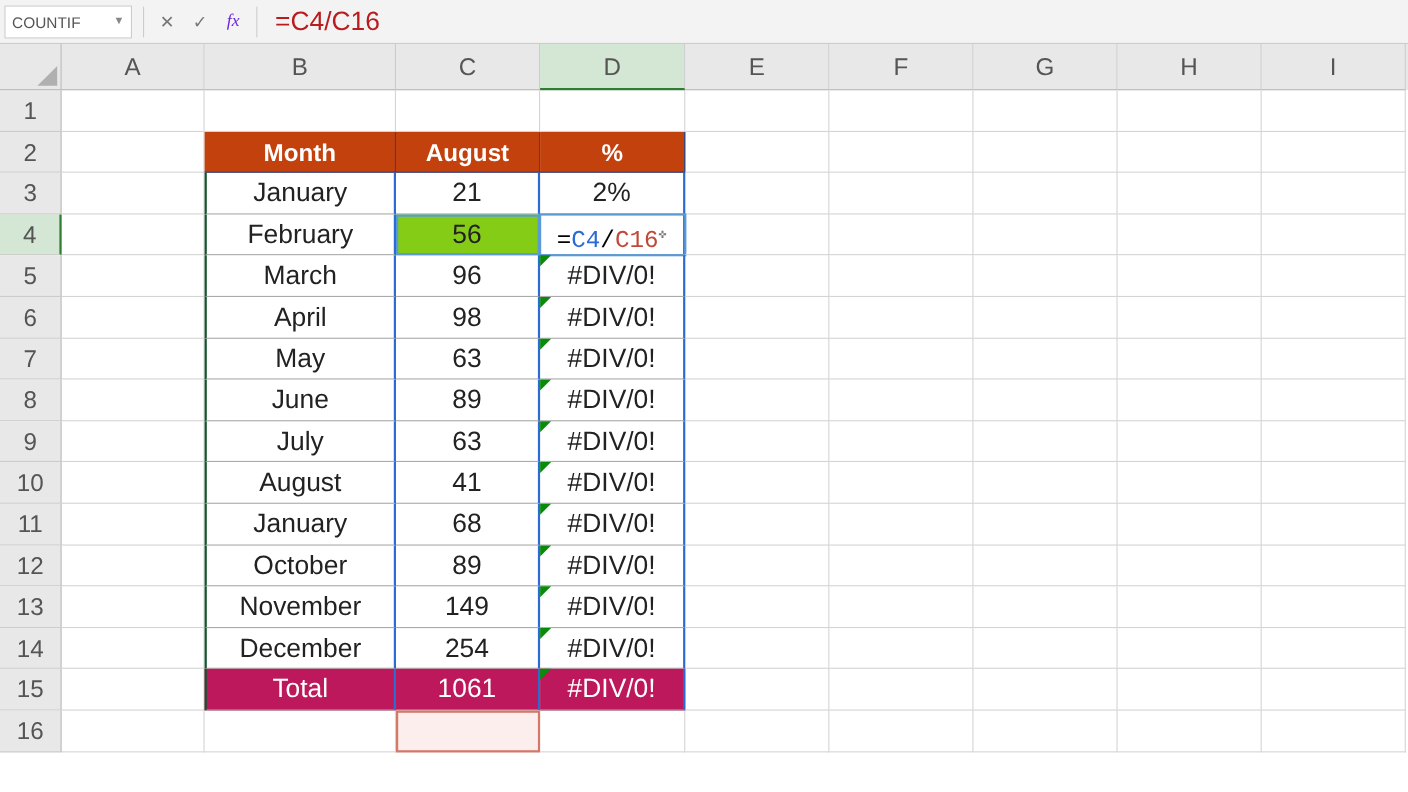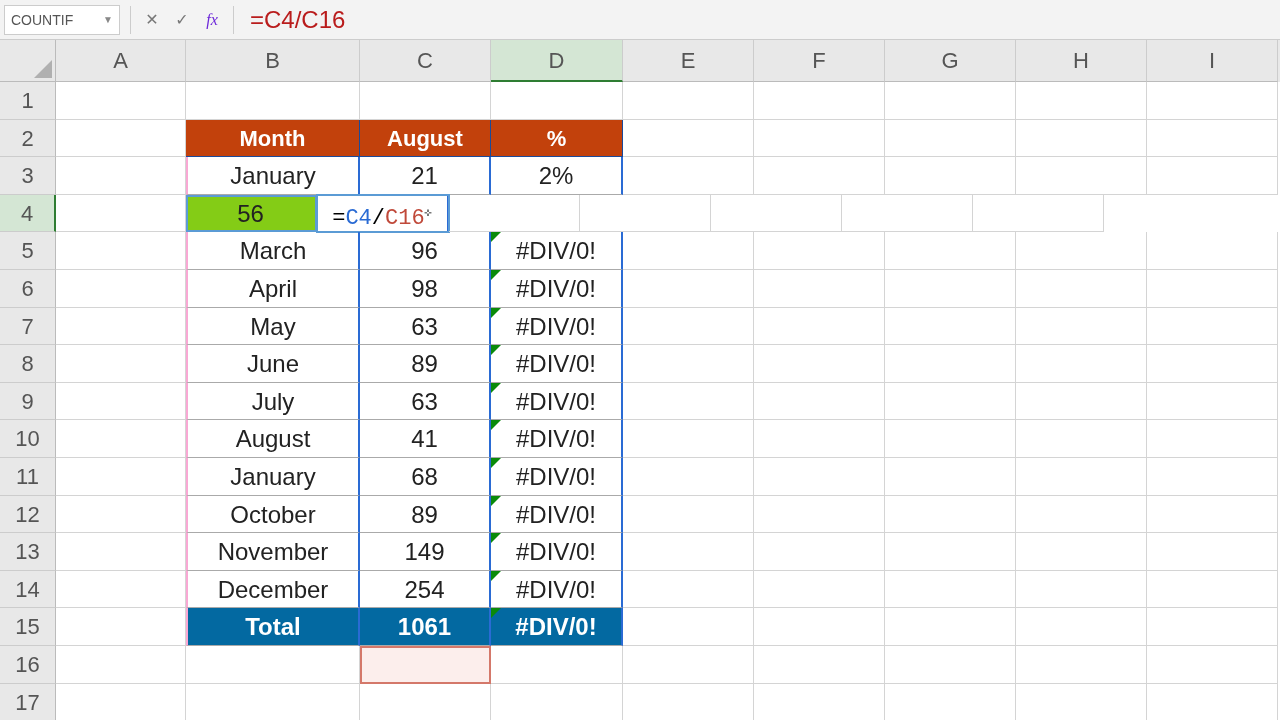--- a/index.html
+++ b/index.html
@@ -143,26 +143,26 @@
     border-right: 1px solid #1a4a9a;
     border-bottom: 1px solid #1a4a9a;
   }
   .tbl {
     border-right: 2px solid #2a6bd4;
     border-bottom: 1px solid #aaa;
     text-align: center;
     color: #222;
     font-size: 24px;
   }
-  .tbl.left-edge { border-left: 2px solid #f9a8d4; }
+  .tbl.left-edge { border-left: 2px solid #14532d; }
   .tbl.num { text-align: center; }
   .total-row {
-    background: #0369a1;
+    background: #be185d;
     color: #fff;
-    font-weight: bold;
+    font-weight: normal;
   }
   .err-tri::before {
     content: "";
     position: absolute;
     top: 0; left: 0;
     width: 0; height: 0;
     border-top: 10px solid #0a8a0a;
     border-right: 10px solid transparent;
   }
   .editing {
@@ -256,20 +256,21 @@
         <div class="cell wD tbl num">2%</div>
         <div class="cell wE"></div>
         <div class="cell wF"></div>
         <div class="cell wG"></div>
         <div class="cell wH"></div>
         <div class="cell wI"></div>
       </div>
       <div class="row">
         <div class="row-h sel">4</div>
         <div class="cell wA"></div>
+        <div class="cell wB tbl left-edge">February</div>
         <div class="cell wC tbl num highlight-c4">56</div>
         <div class="cell wD tbl num editing"><span><span>=</span><span class="ref-c4">C4</span><span>/</span><span class="ref-c16">C16</span></span><span class="cursor-plus">✜</span></div>
         <div class="cell wE"></div>
         <div class="cell wF"></div>
         <div class="cell wG"></div>
         <div class="cell wH"></div>
         <div class="cell wI"></div>
       </div>
       <div class="row">
         <div class="row-h">5</div>
@@ -408,26 +409,14 @@
         <div class="cell wA"></div>
         <div class="cell wB"></div>
         <div class="cell wC highlight-c16"></div>
         <div class="cell wD"></div>
         <div class="cell wE"></div>
         <div class="cell wF"></div>
         <div class="cell wG"></div>
         <div class="cell wH"></div>
         <div class="cell wI"></div>
       </div>
-      <div class="row">
-        <div class="row-h">17</div>
-        <div class="cell wA"></div>
-        <div class="cell wB"></div>
-        <div class="cell wC"></div>
-        <div class="cell wD"></div>
-        <div class="cell wE"></div>
-        <div class="cell wF"></div>
-        <div class="cell wG"></div>
-        <div class="cell wH"></div>
-        <div class="cell wI"></div>
-      </div>
     </div>
 </div>
 
 </body></html>

